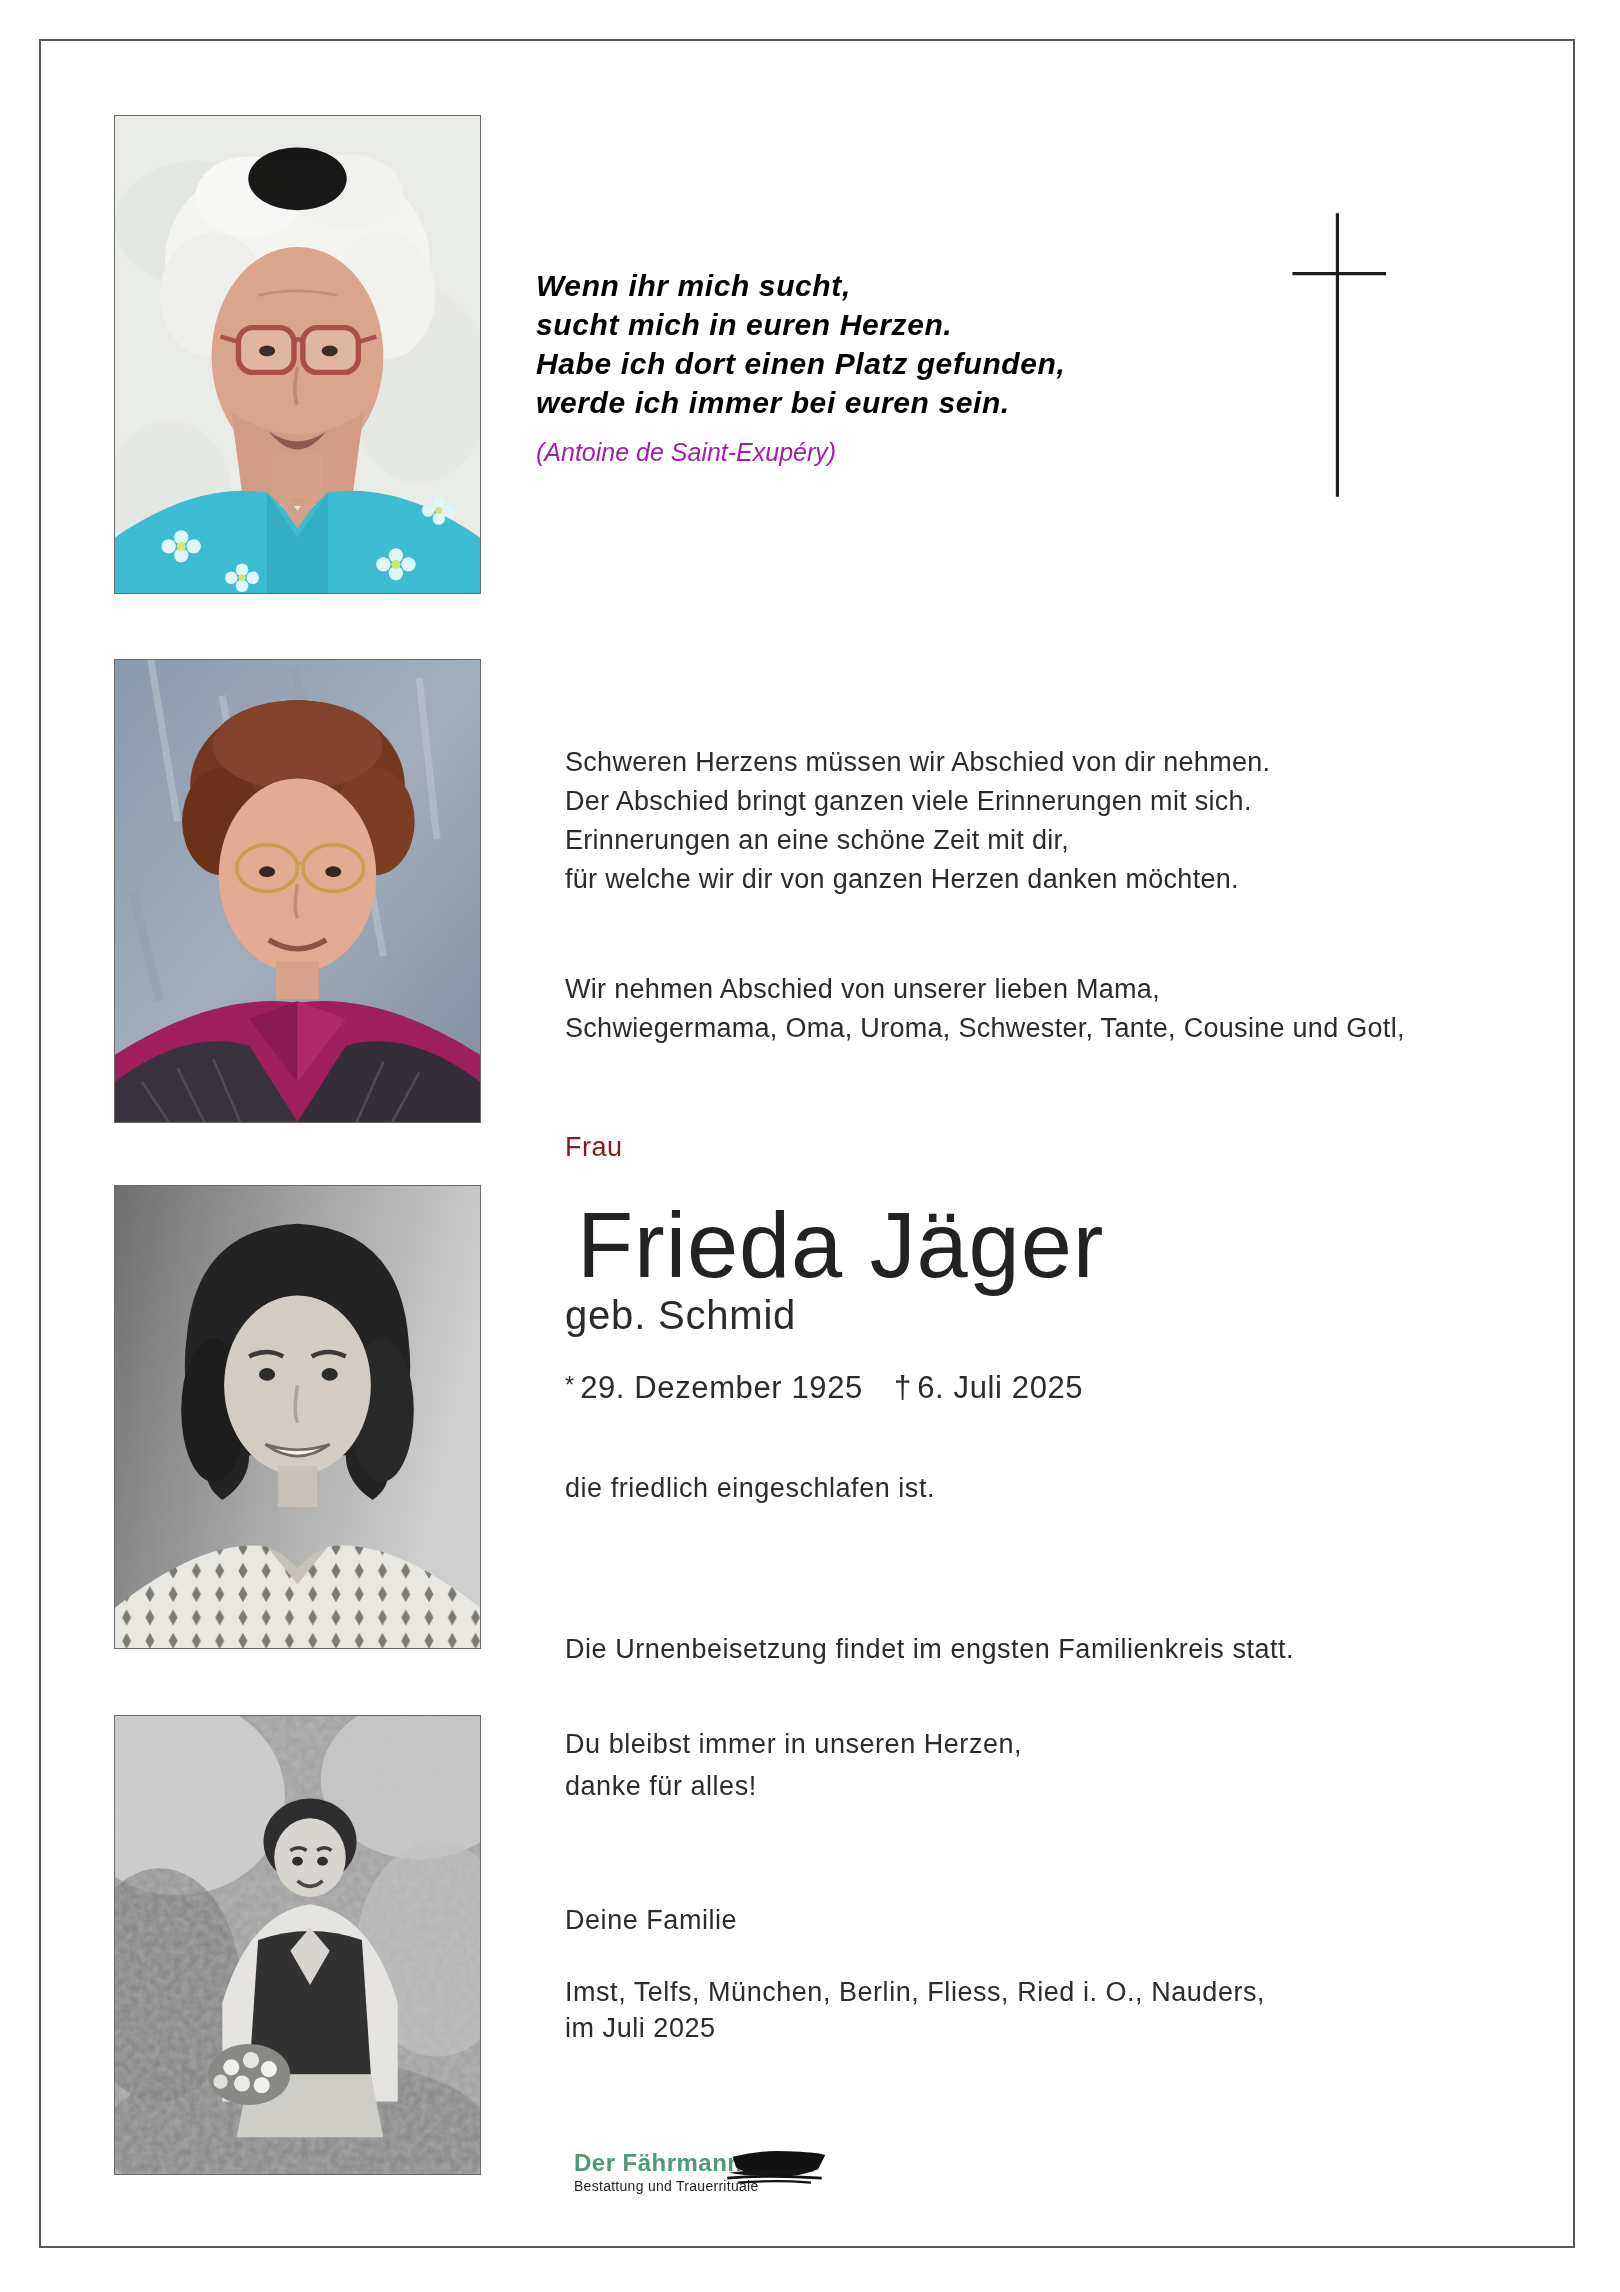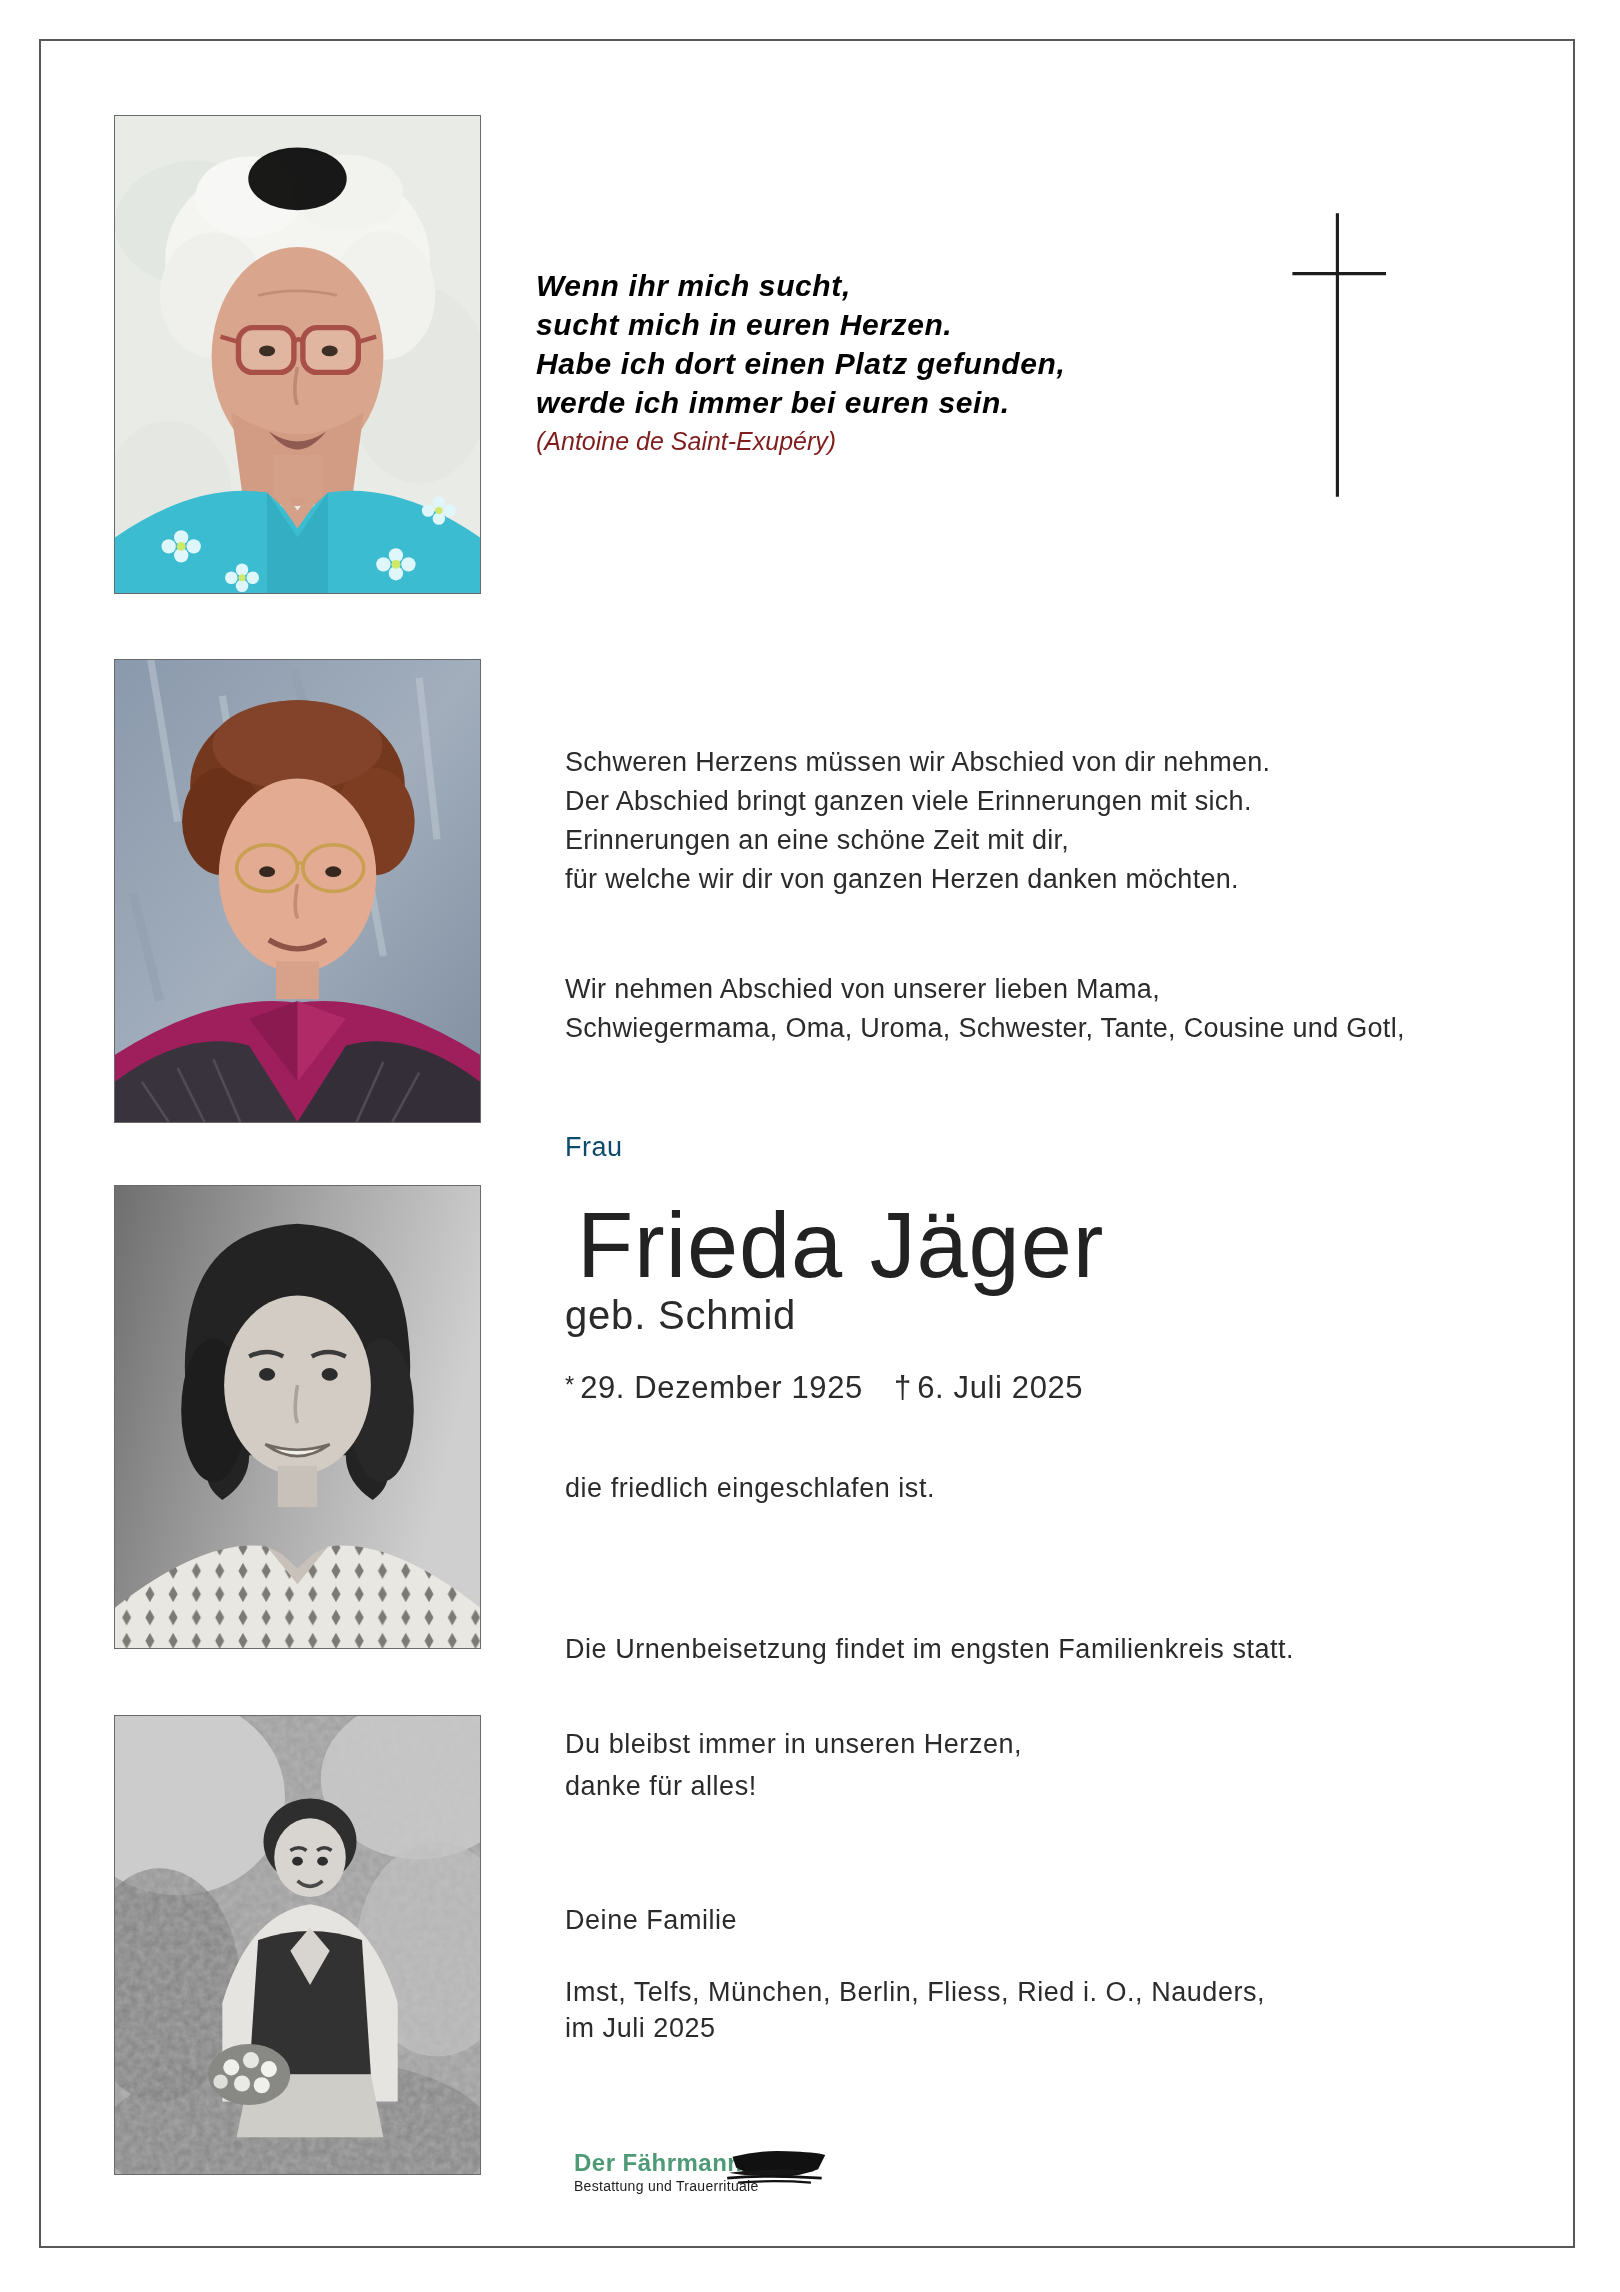--- a/index.html
+++ b/index.html
@@ -15,25 +15,25 @@
   .photo2{left:114px;top:659px;width:367px;height:464px;}
   .photo3{left:114px;top:1185px;width:367px;height:464px;}
   .photo4{left:114px;top:1715px;width:367px;height:460px;}
   
   .cross{position:absolute;left:1278px;top:207px;width:126px;height:306px;}
   
   .txt{position:absolute;left:565px;white-space:nowrap;letter-spacing:0.02em;}
   .quote{position:absolute;left:536px;top:266px;white-space:nowrap;}
   .q-line{font-size:30px;line-height:39px;font-weight:bold;font-style:italic;color:#000000;
           letter-spacing:0.02em;}
-  .attribution{font-size:25px;font-style:italic;color:#7f1d1d;margin-top:5px;font-weight:normal;}
+  .attribution{font-size:25px;font-style:italic;color:#a21caf;margin-top:16px;font-weight:normal;}
   .body-line{font-size:27px;line-height:39px;color:#2b2b2b;}
   .blockA{top:743px;}
   .blockB{top:970px;}
-  .salutation{top:1132px;font-size:27px;color:#0c4a6e;}
+  .salutation{top:1132px;font-size:27px;color:#7f1d1d;}
   .name{top:1181px;font-size:92px;font-weight:400;letter-spacing:0.9px;color:#222222;margin:12px;}
   .birthname{top:1293px;font-size:40px;color:#2b2b2b;}
   .dates{top:1370px;font-size:31px;color:#2b2b2b;}
   .dates .star{font-size:23.4px;vertical-align:5.4px;margin-right:5.4px;}
   .dates .dagger{margin-right:5.4px;}
   .dates .datespacer{display:inline-block;width:31px;}
   .passing{top:1469px;}
   .burial{top:1630px;}
   .thanks1{top:1725px;}
   .thanks2{top:1767px;}

